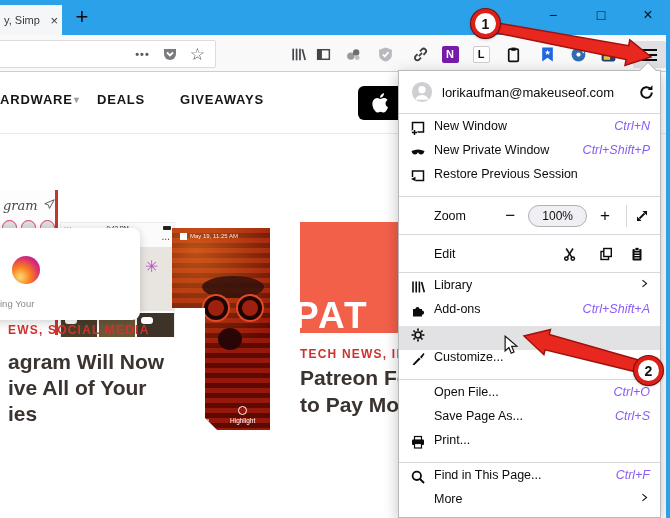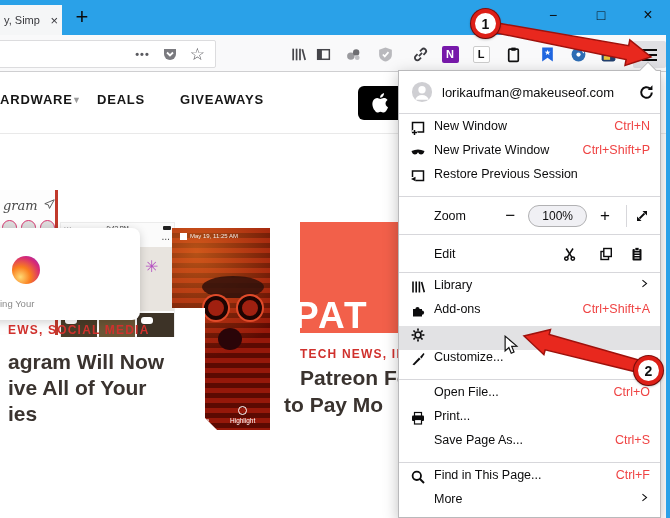--- a/index.html
+++ b/index.html
@@ -77,21 +77,21 @@
   .notch { left:642px; top:64px; width:12px; height:12px; background:#fff; border-left:1px solid #b9b9bb; border-top:1px solid #b9b9bb; transform:rotate(45deg); z-index:51; }
   .acct { height:43px; border-bottom:1px solid #d7d7db; display:flex; align-items:center; padding:0 10px 0 12px; gap:9px; }
   .acct-email { flex:1; font-size:13px; }
   .acct-sep { width:1px; height:24px; background:#d7d7db; }
   .msec { padding:5px 0; border-bottom:1px solid #d7d7db; }
   .msec:last-child { border-bottom:none; }
   .mrow { height:24px; display:flex; align-items:flex-start; padding:0 10px; gap:8px; }
   .mrow.hi { background:#e2e2e4; }
   .mi { width:17px; height:17px; flex:0 0 17px; display:flex; align-items:center; justify-content:center; }
   .ml { flex:1; white-space:nowrap; }
-  .ms { color:#ef4444; white-space:nowrap; }
+  .ms { color:#8b5cf6; white-space:nowrap;font-style:italic; }
   .chev { width:11px; height:11px; }
   .zoomrow,.editrow { height:38px; display:flex; align-items:center; padding:0 10px 0 35px; border-bottom:1px solid #d7d7db; gap:0; }
   .zlabel { flex:1; }
   .zbtn { width:28px; text-align:center; font-size:17px; color:#0c0c0d; }
   .zpill { border:1px solid #b1b1b3; background:#f0f0f4; border-radius:12px; font-size:12px; padding:3px 13px; margin:0 4px;text-align:center; }
   .zsep { width:1px; height:22px; background:#d7d7db; margin:0 7px; }
   .erow-ic { width:36px; display:flex; justify-content:center; }
 
   
   .stepc { width:29px; height:29px; border-radius:50%; background:#fff; border:4px solid #dd1f17;
@@ -277,21 +277,21 @@
   <div class="abs cat" style="left:8px; top:323px;">EWS, SOCIAL MEDIA</div>
   <div class="abs hl" style="left:8px; top:350px;">agram Will Now</div>
   <div class="abs hl" style="left:8px; top:376px;">ive All of Your</div>
   <div class="abs hl" style="left:8px; top:402px;">ies</div>
 
   <div class="abs midimg">
     <span>PAT</span>
   </div>
   <div class="abs cat clipw" style="left:300px; top:347px; width:99px;">TECH NEWS, IN</div>
   <div class="abs hl clipw" style="left:300px; top:366px; width:99px;">Patreon Fo</div>
-  <div class="abs hl clipw" style="left:284px; top:393px; width:99px;">to Pay Mo</div>
+  <div class="abs hl clipw" style="left:300px; top:393px; width:99px;">to Pay Mo</div>
 
   <div class="abs menu">
 
     <div class="acct">
       <span>
         <svg width="22" height="22" viewBox="0 0 24 24">
             <circle cx="12" cy="12" r="11" fill="#cfcfd3"></circle>
             <circle cx="12" cy="9.5" r="4" fill="#fff"></circle>
             <path d="M4.5 20.5 a8 8 0 0 1 15 0" fill="#fff"></path>
           </svg>
@@ -438,34 +438,34 @@
       </div>
     </div>
 
     <div class="msec">
       <div class="mrow">
         <span class="mi"></span>
         <span class="ml">Open File...</span>
         <span class="ms">Ctrl+O</span>
       </div>
       <div class="mrow">
+        <span class="mi"></span>
+        <span class="ml">Save Page As...</span>
+        <span class="ms">Ctrl+S</span>
+      </div>
+      <div class="mrow">
         <span class="mi">
           <svg width="16" height="16" viewBox="0 0 16 16">
               <rect x="2" y="5.5" width="12" height="5.5" rx="1" fill="#0c0c0d"></rect>
               <rect x="4.5" y="2.5" width="7" height="3.5" fill="#fff" stroke="#0c0c0d" stroke-width="1.2"></rect>
               <rect x="4.5" y="9.5" width="7" height="4.5" fill="#fff" stroke="#0c0c0d" stroke-width="1.2"></rect>
             </svg>
         </span>
         <span class="ml">Print...</span>
         <span class="ms"></span>
-      </div>
-      <div class="mrow">
-        <span class="mi"></span>
-        <span class="ml">Save Page As...</span>
-        <span class="ms">Ctrl+S</span>
       </div>
     </div>
 
     <div class="msec">
       <div class="mrow">
         <span class="mi">
           <svg width="16" height="16" viewBox="0 0 16 16">
               <circle cx="6.8" cy="6.8" r="4.2" fill="none" stroke="#0c0c0d" stroke-width="1.8"></circle>
               <line x1="10" y1="10" x2="14" y2="14" stroke="#0c0c0d" stroke-width="2"></line>
             </svg>

